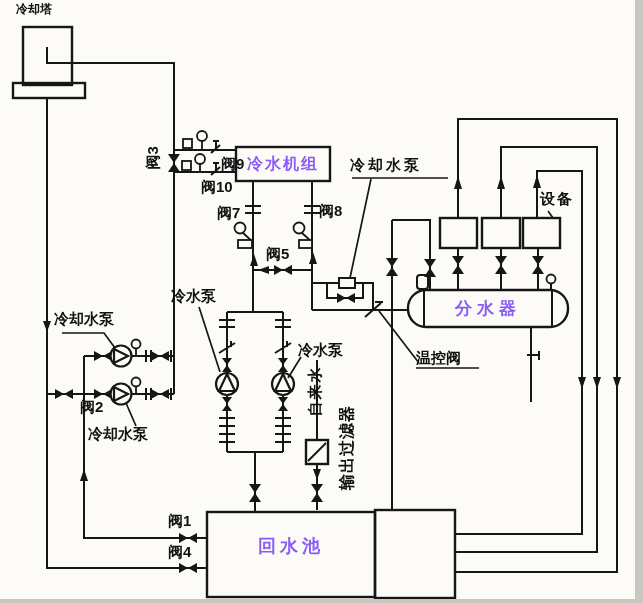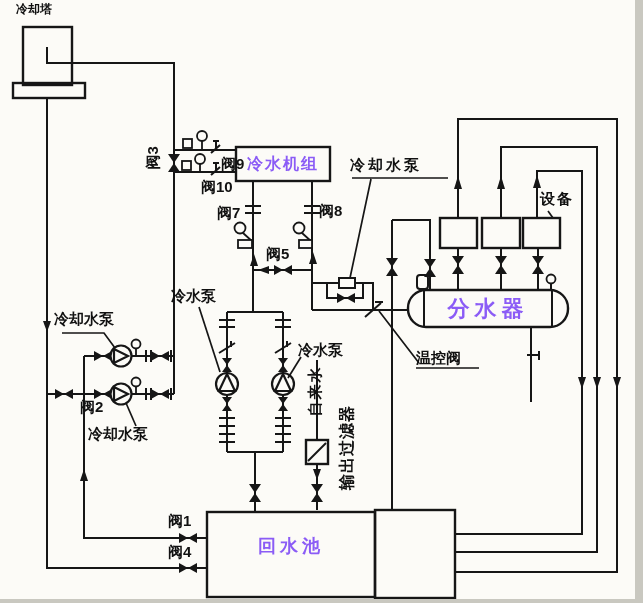--- a/index.html
+++ b/index.html
@@ -184,21 +184,21 @@
 <div class="lbl" style="left:16px;top:3px;font-size:12px;">冷却塔</div>
 <div class="lbl" style="left:221px;top:124px;margin-top:32px;">阀9</div>
 <div class="lbl rot" style="left:136px;top:150px;width:34px;">阀3</div>
 <div class="boxlbl" style="left:236px;top:147px;width:94px;height:34px;font-size:16px;letter-spacing:2px;">冷水机组</div>
 <div class="lbl" style="left:201px;top:179px;">阀10</div>
 <div class="lbl" style="left:350px;top:157px;letter-spacing:3px;">冷却水泵</div>
 <div class="lbl" style="left:540px;top:191px;letter-spacing:2px;">设备</div>
 <div class="lbl" style="left:217px;top:205px;">阀7</div>
 <div class="lbl" style="left:319px;top:203px;">阀8</div>
 <div class="lbl" style="left:266px;top:246px;">阀5</div>
-<div class="boxlbl" style="left:408px;top:290px;width:160px;height:37px;font-size:22px;letter-spacing:5px;">分水器</div>
+<div class="boxlbl" style="left:408px;top:290px;width:160px;height:37px;font-size:17px;letter-spacing:5px;">分水器</div>
 <div class="lbl" style="left:54px;top:311px;">冷却水泵</div>
 <div class="lbl" style="left:171px;top:288px;">冷水泵</div>
 <div class="lbl" style="left:298px;top:342px;">冷水泵</div>
 <div class="lbl" style="left:416px;top:350px;">温控阀</div>
 <div class="lbl" style="left:48px;top:399px;padding-left:32px;">阀2</div>
 <div class="lbl" style="left:88px;top:426px;">冷却水泵</div>
 <div class="lbl rot" style="left:286px;top:383px;width:58px;font-size:15px;letter-spacing:2px;">自来水</div>
 <div class="lbl rot" style="left:297px;top:439px;width:100px;font-size:16px;letter-spacing:1px;">输出过滤器</div>
 <div class="lbl" style="left:168px;top:513px;">阀1</div>
 <div class="lbl" style="left:168px;top:544px;">阀4</div>

